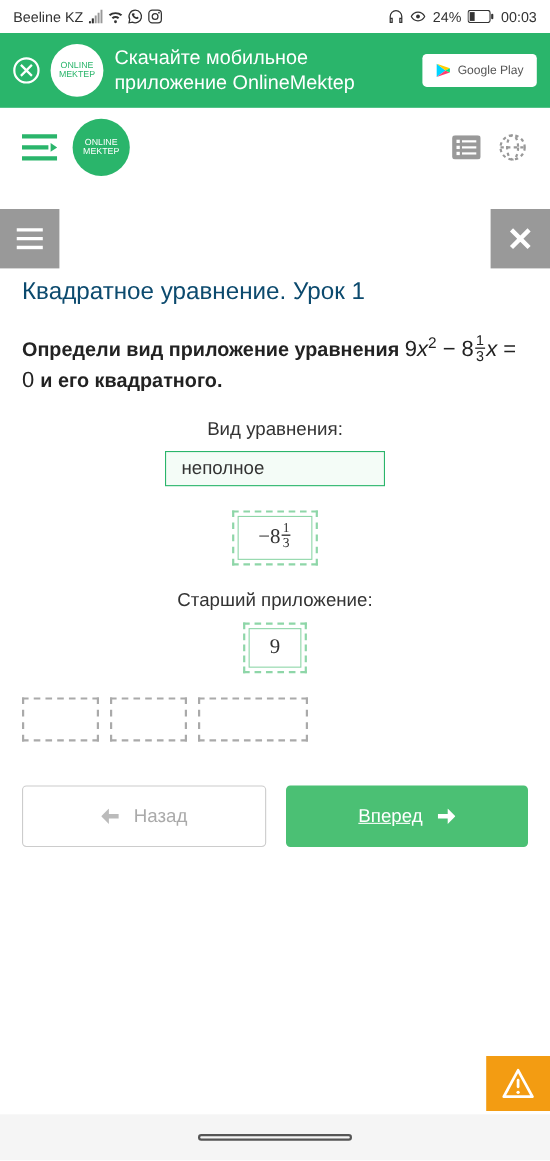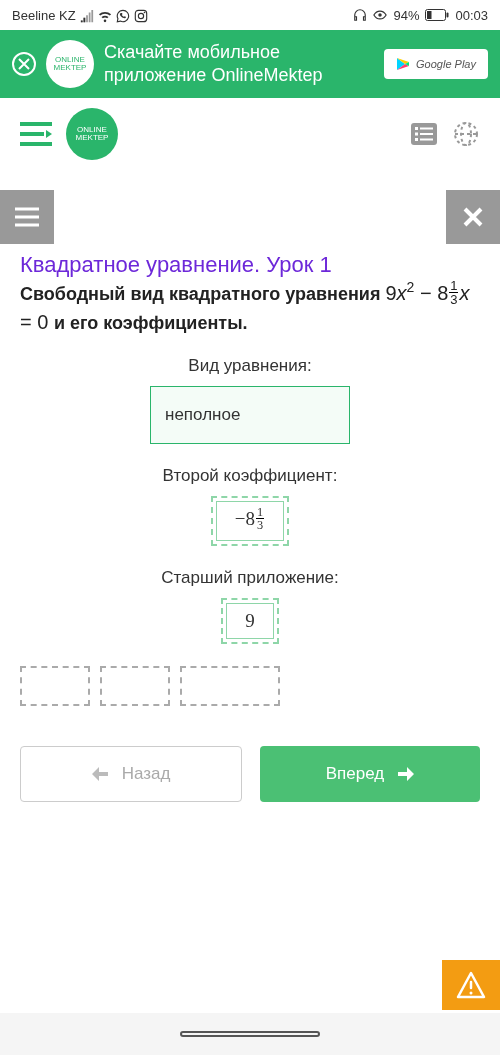--- a/index.html
+++ b/index.html
@@ -1,67 +1,67 @@
 <!DOCTYPE html>
 <html><head>
 <meta charset="utf-8">
 <style>
   * { box-sizing: border-box; margin: 0; padding: 0; }
   html, body { width: 500px; height: 1055px; font-family: Arial, sans-serif; background: #fff; overflow: hidden; }
   
   
   .status-bar { height: 30px; background: #fff; display: flex; align-items: center; padding: 0 12px; font-size: 13px; color: #333; justify-content: space-between; }
-  .status-left { display: flex; align-items: flex-end; gap: 4px; }
+  .status-left { display: flex; align-items: flex-start; gap: 4px; }
   .status-right { display: flex; align-items: center; gap: 6px; }
   .status-icon { width: 14px; height: 14px; display: inline-block; }
   
   
   .banner { background: #2ab56b; height: 68px; display: flex; align-items: center; padding: 0 12px; color: #fff; gap: 10px; }
   .banner-close { width: 24px; height: 24px; border: 2px solid #fff; border-radius: 50%; display: flex; align-items: center; justify-content: center; color: #fff; font-size: 14px; }
   .banner-logo { width: 48px; height: 48px; background: #fff; border-radius: 50%; display: flex; align-items: center; justify-content: center; color: #2ab56b; font-size: 8px; text-align: center; line-height: 1; }
   .banner-text { flex: 1; font-size: 18px; line-height: 1.3; }
-  .banner-gplay { background: #fff; border-radius: 4px; padding: 8px 12px; display: flex; align-items: center; gap: 6px; color: #555; font-size: 11px; font-style: italic; }
+  .banner-gplay { background: #fff; border-radius: 4px; padding: 8px 12px; display: flex; align-items: center; gap: 6px; color: #555; font-size: 11px; }
   
   
   .app-header { height: 72px; display: flex; align-items: center; padding: 0 20px; gap: 14px; }
   .header-menu { width: 32px; height: 26px; }
   .header-logo { width: 52px; height: 52px; background: #2ab56b; border-radius: 50%; display: flex; align-items: center; justify-content: center; color: #fff; font-size: 8px; text-align: center; line-height: 1; }
   .header-spacer { flex: 1; }
   .header-icon { width: 28px; height: 28px; color: #888; display: flex; align-items: center; justify-content: center; }
   
   
   .grey-toolbar { display: flex; justify-content: space-between; margin-top: 20px; }
   .grey-btn { width: 54px; height: 54px; background: #999; color: #fff; display: flex; align-items: center; justify-content: center; font-size: 22px; }
   
   
   .content { padding: 0 20px; }
-  .lesson-title { font-size: 22px; font-weight: 400; color: #6d28d9; margin-top: 8px; }
+  .lesson-title { font-size: 22px; font-weight: 400; color: #0c4a6e; margin-top: 8px; margin-bottom: 24px; }
   .question { font-size: 18px; font-weight: 700; color: #222; line-height: 1.4; margin-bottom: 20px; }
   .equation { font-weight: 400; font-family: Liberation Sans, sans-serif; font-size: 20px; }
   .sup { font-size: 0.7em; vertical-align: super; }
   .frac { display: inline-block; vertical-align: middle; font-size: 0.65em; text-align: center; line-height: 1; position: relative; top: -2px; margin: 0 1px; }
   .frac-t { display: block; border-bottom: 1px solid #000; padding: 0 1px; }
   .frac-b { display: block; padding: 0 1px; }
   
   .field-row { display: flex; align-items: center; margin-bottom: 22px; gap: 10px; flex-direction: column; }
   .field-label { font-size: 17px; color: #333; }
   
-  .answer-box { border: 1px solid #2ab56b; background: #f4fcf7; padding: 18px 14px; font-size: 17px; color: #333; min-width: 200px; }
+  .answer-box { border: 1px solid #2ab56b; background: #f4fcf7; padding: 5px 14px; font-size: 17px; color: #333; min-width: 200px; }
   .drop-box { border: 2px dashed #8ed6a8; padding: 3px; display: inline-block; }
   .drop-inner { border: 1px solid #8ed6a8; padding: 6px 18px; font-family: 'Times New Roman', serif; font-size: 19px; color: #333; text-align: center; min-width: 30px; }
   
   .option-row { display: flex; gap: 10px; margin-bottom: 30px; }
   .option-box { border: 2px dashed #aaa; width: 70px; height: 40px; }
   .option-box.wide { width: 100px; }
   
   
   .nav-row { display: flex; gap: 18px; padding: 0 20px; margin-top: 40px; }
   .nav-btn { flex: 1; height: 56px; border-radius: 4px; display: flex; align-items: center; justify-content: center; gap: 14px; font-size: 17px; }
   .nav-back { border: 1px solid #ccc; color: #aaa; background: #fff; }
-  .nav-next { background: #4bc074; color: #fff; border: none; }
+  .nav-next { background: #4bc074; color: #fff; border: none; text-decoration: underline; }
   
   
   .warn-badge { position: absolute; right: 0; top: 960px; width: 58px; height: 50px; background: #f39c12; display: flex; align-items: center; justify-content: center; }
   
   
   .bottom-bar { position: absolute; bottom: 0; left: 0; right: 0; height: 42px; background: #f5f5f5; display: flex; align-items: center; justify-content: center; }
   .home-pill { width: 140px; height: 6px; border: 2px solid #555; border-radius: 10px; }
   
   .container { position: relative; width: 500px; height: 1055px; }
 </style>
@@ -90,21 +90,21 @@
         </svg>
   </div>
   <div class="status-right">
     <svg class="status-icon" viewBox="0 0 16 16">
           <path fill="none" stroke="#333" stroke-width="1.3" d="M2 10V8a6 6 0 0112 0v2M2 10h2v4H2zM12 10h2v4h-2z"></path>
         </svg>
     <svg class="status-icon" viewBox="0 0 16 16">
           <path fill="none" stroke="#333" stroke-width="1.3" d="M1 8s2.5-4.5 7-4.5S15 8 15 8s-2.5 4.5-7 4.5S1 8 1 8z"></path>
           <circle cx="8" cy="8" r="2" fill="#333"></circle>
         </svg>
-    <span>94%</span>
+    <span>24%</span>
     <svg width="24" height="12" viewBox="0 0 24 12">
           <rect x="0.5" y="0.5" width="20" height="11" rx="2" fill="none" stroke="#333"></rect>
           <rect x="2" y="2" width="4.5" height="8" fill="#333"></rect>
           <rect x="21.5" y="3.5" width="2" height="5" rx="1" fill="#333"></rect>
         </svg>
     <span style="font-weight:500">00:03</span>
   </div>
 </div>
 
 <div class="banner">
@@ -169,35 +169,34 @@
     <svg width="20" height="20" viewBox="0 0 20 20">
           <path stroke="#fff" stroke-width="4" d="M2 2l16 16M18 2L2 18"></path>
         </svg>
   </div>
 </div>
 
 <div class="content">
   <div class="lesson-title">Квадратное уравнение. Урок 1</div>
 
   <div class="question">
-    <span>Свободный вид квадратного уравнения</span>
+    <span>Определи вид приложение уравнения</span>
     <span class="equation">
       <span>9</span><i>x</i><span class="sup">2</span> − <span>8</span><span class="frac"><span class="frac-t">1</span><span class="frac-b">3</span></span><i>x</i> = <span>0</span>
     </span>
-    <span>и его коэффициенты.</span>
+    <span>и его квадратного.</span>
   </div>
 
   <div class="field-row">
     <span class="field-label">Вид уравнения:</span>
     <div class="answer-box">неполное</div>
   </div>
 
 
   <div class="field-row">
-    <span class="field-label">Второй коэффициент:</span>
     <div class="drop-box">
       <div class="drop-inner">
         <span>−8</span><span class="frac"><span class="frac-t">1</span><span class="frac-b">3</span></span>
       </div>
     </div>
   </div>
 
   <div class="field-row">
     <span class="field-label">Старший приложение:</span>
     <div class="drop-box">

